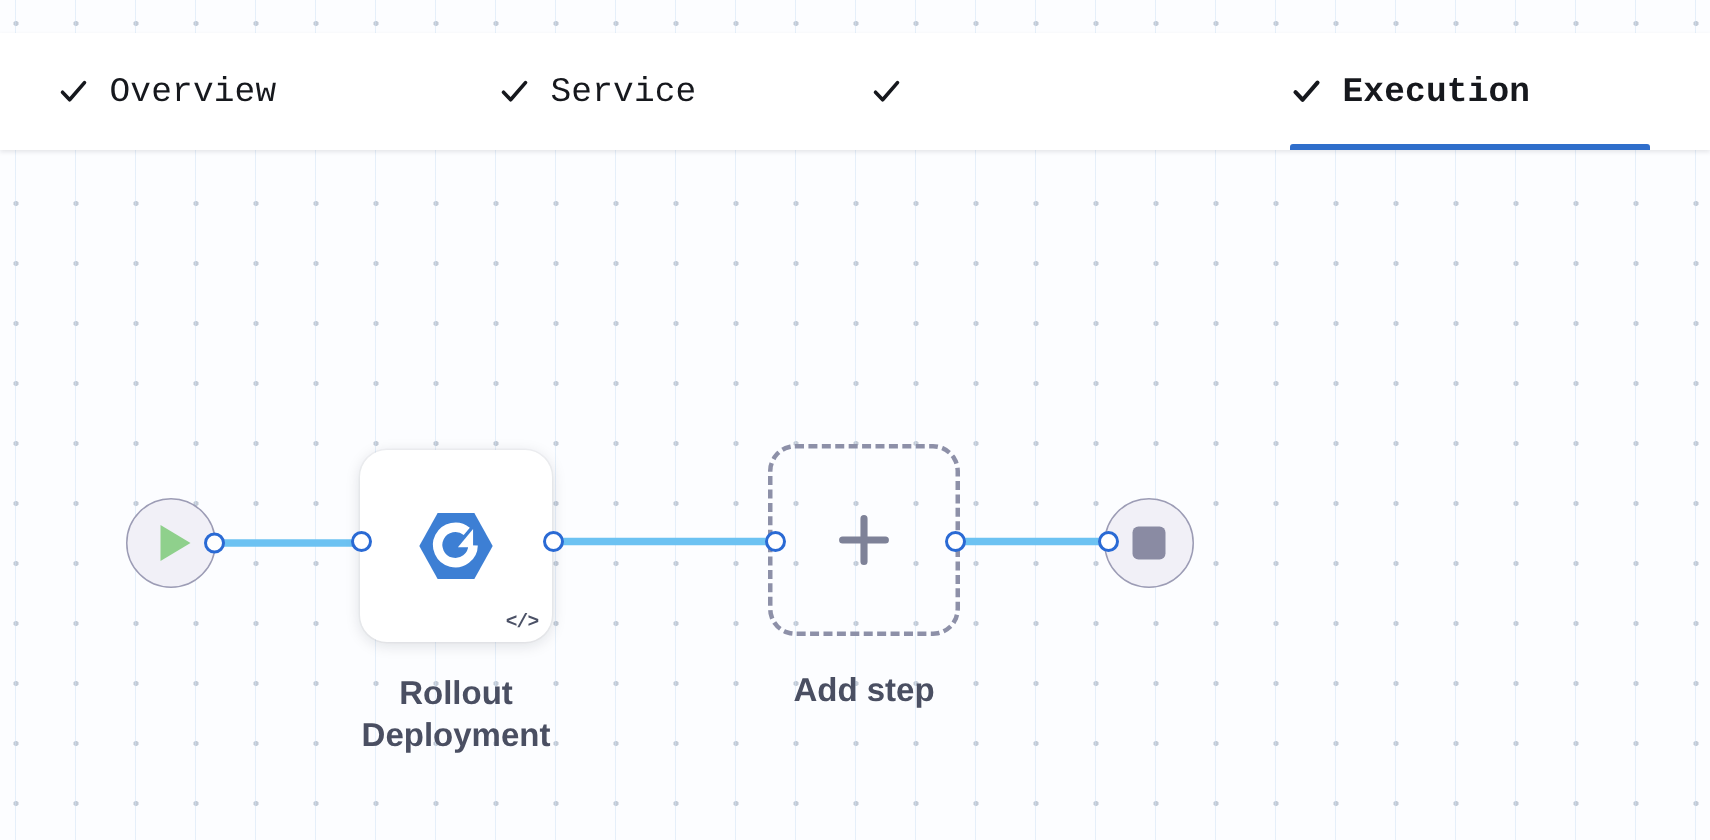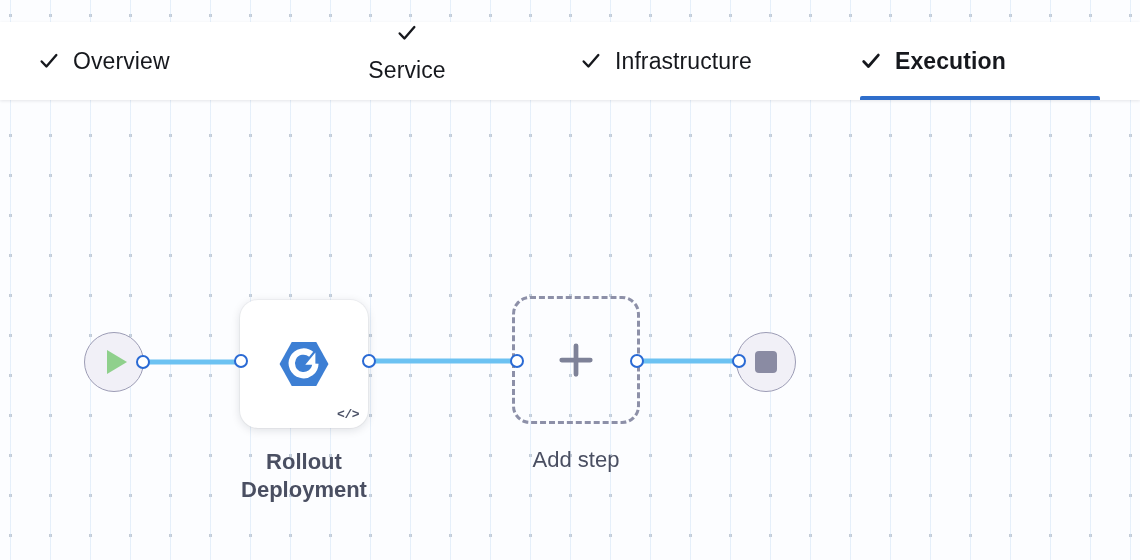--- a/index.html
+++ b/index.html
@@ -40,20 +40,21 @@
   }
   .tab {
     position: absolute;
     top: 0;
     height: 78px;
     display: flex;
     align-items: center;
     gap: 13px;
     cursor: pointer;
     user-select: none;
+    font-family: Liberation Mono, monospace;
   }
   .tab .check {
     width: 22px; height: 22px;
     flex: 0 0 auto;
     display: block;
   }
   .tab .tab-label {
     font-size: 23px;
     color: #16181d;
     letter-spacing: 0.1px;
@@ -68,21 +69,21 @@
     height: 4px;
     width: 100%;
     background: #2f6ecb;
     border-radius: 2px 2px 0 0;
     display: none;
   }
   .tab.active .underline { display: block; }
 
   
   #tab-overview      { left: 38px;  width: 212px; }
-  #tab-service       { left: 332px; width: 150px; flex-direction: column; }
+  #tab-service       { left: 332px; width: 150px; }
   #tab-infrastructure{ left: 580px; width: 228px; }
   #tab-execution     { left: 860px; width: 240px; align-items: center; }
 
   
   #flow {
     position: absolute;
     left: 0; top: 100px;
     width: 1140px; height: 460px;
     z-index: 3;
   }
@@ -201,21 +202,21 @@
   .node-label {
     position: absolute;
     text-align: center;
     font-size: 22px;
     color: #4a4f62;
     line-height: 1.25;
     white-space: pre-line;
     user-select: none;
   }
   #label-step { left: 216px; top: 348px; width: 176px; font-weight: bold; }
-  #label-add  { left: 496px; top: 346px; width: 160px; }
+  #label-add  { left: 496px; top: 346px; width: 160px; font-weight: bold; }
 </style>
 </head>
 <body>
 
 <div id="canvas"></div>
 
 <div id="tabbar">
 
   <div class="tab" id="tab-overview">
     <svg class="check" viewBox="0 0 24 24" fill="none">
@@ -230,21 +231,20 @@
       <path d="M4 12.5 L9.2 18 L20 5.5" stroke="#16181d" stroke-width="2.6" stroke-linecap="round" stroke-linejoin="round"></path>
     </svg>
     <span class="tab-label">Service</span>
 
   </div>
 
   <div class="tab" id="tab-infrastructure">
     <svg class="check" viewBox="0 0 24 24" fill="none">
       <path d="M4 12.5 L9.2 18 L20 5.5" stroke="#16181d" stroke-width="2.6" stroke-linecap="round" stroke-linejoin="round"></path>
     </svg>
-    <span class="tab-label">Infrastructure</span>
 
   </div>
 
   <div class="tab active" id="tab-execution">
     <svg class="check" viewBox="0 0 24 24" fill="none">
       <path d="M4 12.5 L9.2 18 L20 5.5" stroke="#16181d" stroke-width="3" stroke-linecap="round" stroke-linejoin="round"></path>
     </svg>
     <span class="tab-label">Execution</span>
     <span class="underline"></span>
   </div>

